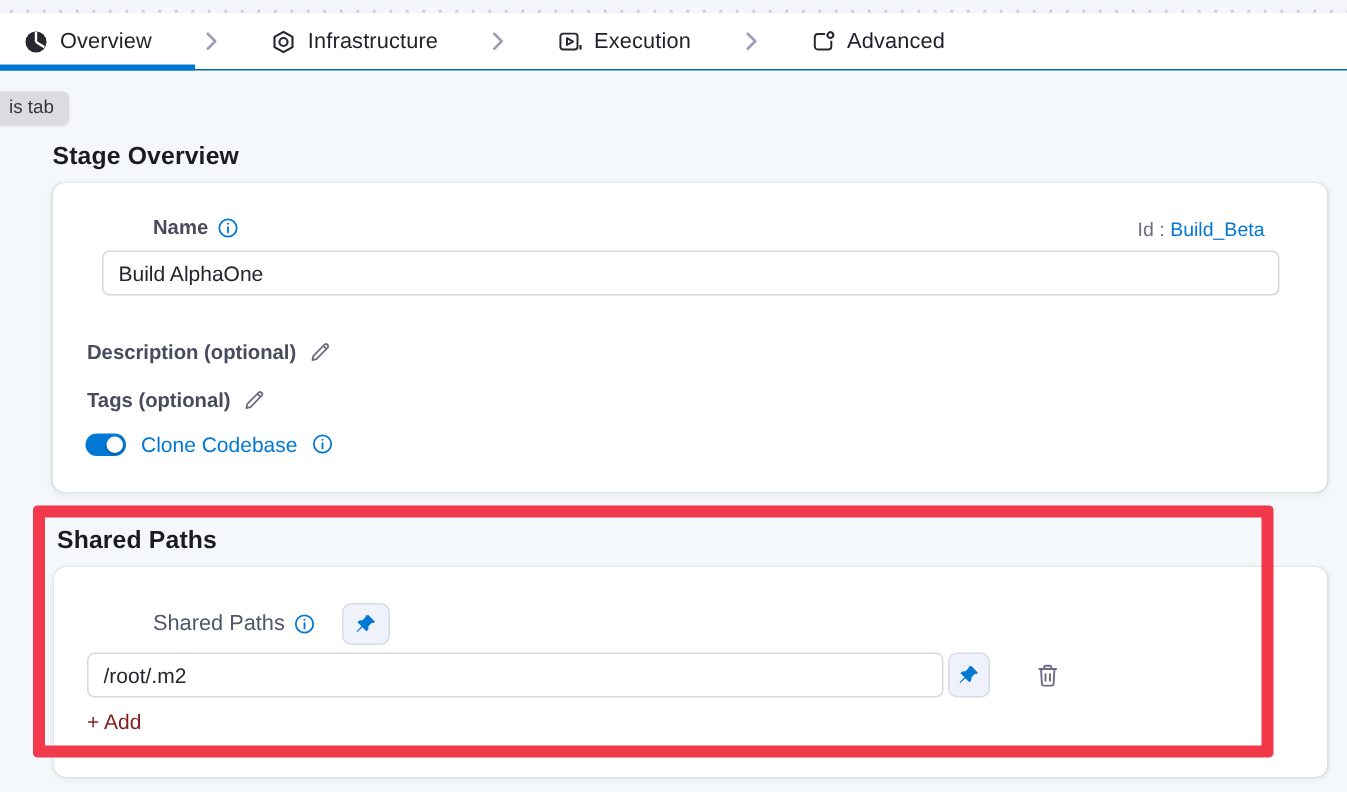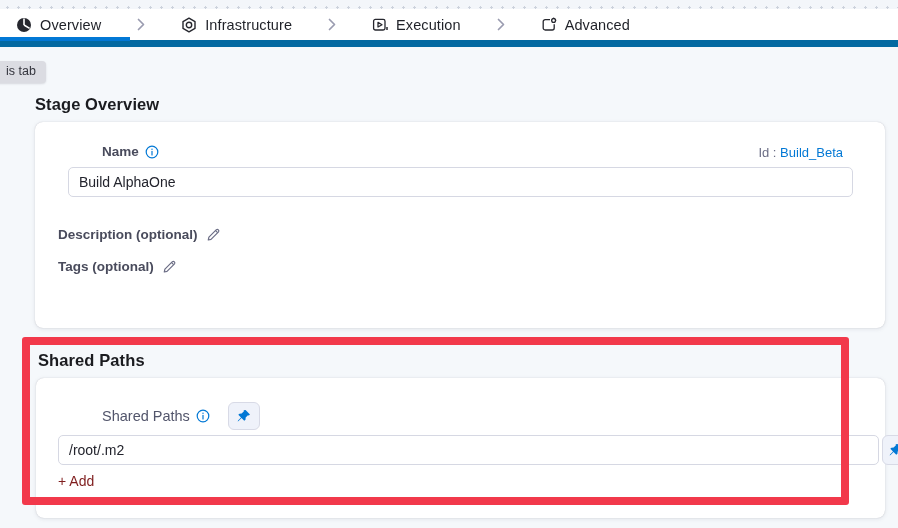--- a/index.html
+++ b/index.html
@@ -11,21 +11,21 @@
   .dot-strip {
     position:absolute; left:0; top:0; width:898px; height:9px;
     background-color:#f3f6fa;
     background-image: radial-gradient(#ccd2dc 1px, transparent 1.2px);
     background-size: 11px 11px; background-position: 2px 2px;
   }
 
   
   .tabbar {
     position:absolute; left:0; top:9px; width:898px; height:38px;
-    background:#ffffff; border-bottom:7px solid #0369a1;
+    background:#ffffff; border-bottom:1px solid #0369a1;
     display:flex; align-items:center; padding-left:16px;
   }
   .tab { display:flex; align-items:center; gap:8px; margin-right:36px; cursor:pointer; }
   .tab-label { font-size:14.5px; font-weight:500; color:#1f2128; letter-spacing:.1px; }
   .chev { display:flex; align-items:center; margin-right:36px; }
   .active-underline {
     position:absolute; left:0; bottom:-1px; width:130px; height:4px; background:#0278d5;
   }
   .icon16 { width:16px; height:16px; display:block; }
 
@@ -84,21 +84,21 @@
 
   .pin-btn {
     display:flex; align-items:center; justify-content:center;
     background:#eff2fa; border:1px solid #d8dae6; border-radius:6px; cursor:pointer;
   }
   #pin-btn-label { width:32px; height:28px; margin-left:12px; }
   #pin-btn-input { width:28px; height:30px; margin-left:3px; }
 
   #shared-label-row { left:22px; top:24px; }
   #shared-input-row { position:absolute; left:22px; top:57px; display:flex; align-items:center; }
-  #shared-input-wrap { width:821px; }
+  #shared-input-wrap { width:571px; }
   #trash-btn { margin-left:30px; cursor:pointer; display:flex; align-items:center; }
 
   #add-link {
     position:absolute; left:22px; top:95px; font-size:14px; color:#7f1d1d;
     text-decoration:none; cursor:pointer;
   }
 
   .shared-field-label { font-size:14.5px; font-weight:400; color:#52556b; }
 
   .info-icon { display:flex; align-items:center; cursor:pointer; }
@@ -201,20 +201,33 @@
     </div>
     <div class="edit-row" style="left:23px; top:137px;">
       <span class="field-label">Tags (optional)</span>
       <span class="pencil-icon">
         <svg width="15" height="15" viewBox="0 0 15 15" fill="none" stroke="#6b6d85" stroke-width="1.2">
           <path d="M2.3 13 l0.6-2.8 L10.4 2.7 a1.5 1.5 0 0 1 2.1 2.1 L5 12.4 Z" stroke-linejoin="round"></path>
           <path d="M9.6 3.6 l2 2"></path>
         </svg>
       </span>
     </div>
+    <div class="toggle-row" style="left:22px; top:166px;">
+      <span class="toggle">
+          <span class="knob"></span>
+        </span>
+      <span class="toggle-label">Clone Codebase</span>
+      <span class="info-icon">
+        <svg width="14" height="14" viewBox="0 0 14 14" fill="none" stroke="#0278d5" stroke-width="1.2">
+          <circle cx="7" cy="7" r="5.8"></circle>
+          <path d="M7 6.4 V10" stroke-linecap="round"></path>
+          <circle cx="7" cy="4.2" r="0.7" fill="#0278d5" stroke="none"></circle>
+        </svg>
+      </span>
+    </div>
   </div>
 
   <div class="section-heading" id="shared-heading">Shared Paths</div>
 
   <div class="card" id="card-shared">
     <div class="label-row" id="shared-label-row">
       <span class="shared-field-label">Shared Paths</span>
       <span class="info-icon">
         <svg width="14" height="14" viewBox="0 0 14 14" fill="none" stroke="#0278d5" stroke-width="1.2">
           <circle cx="7" cy="7" r="5.8"></circle>

